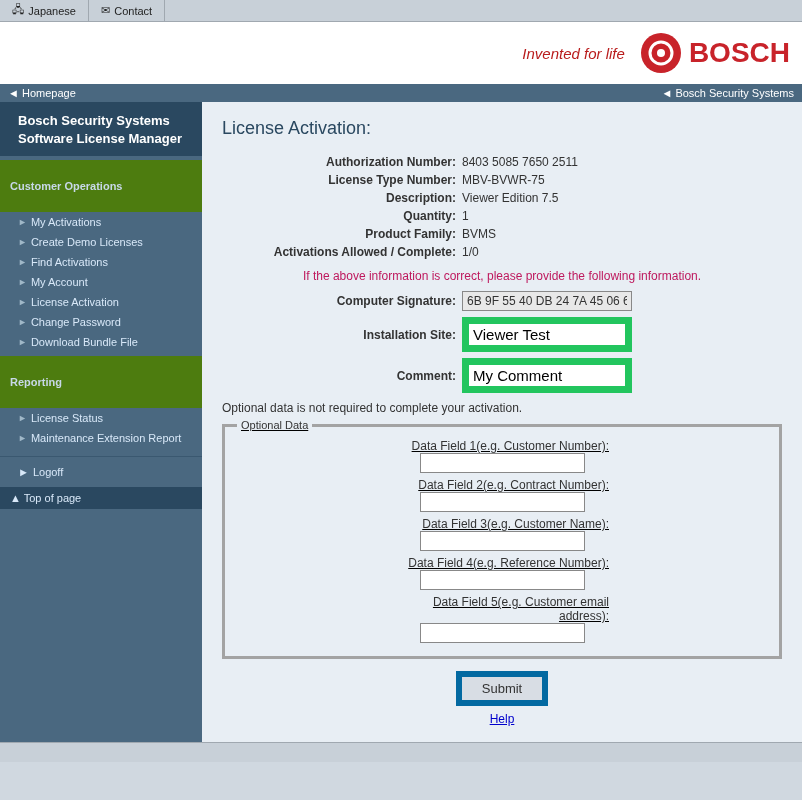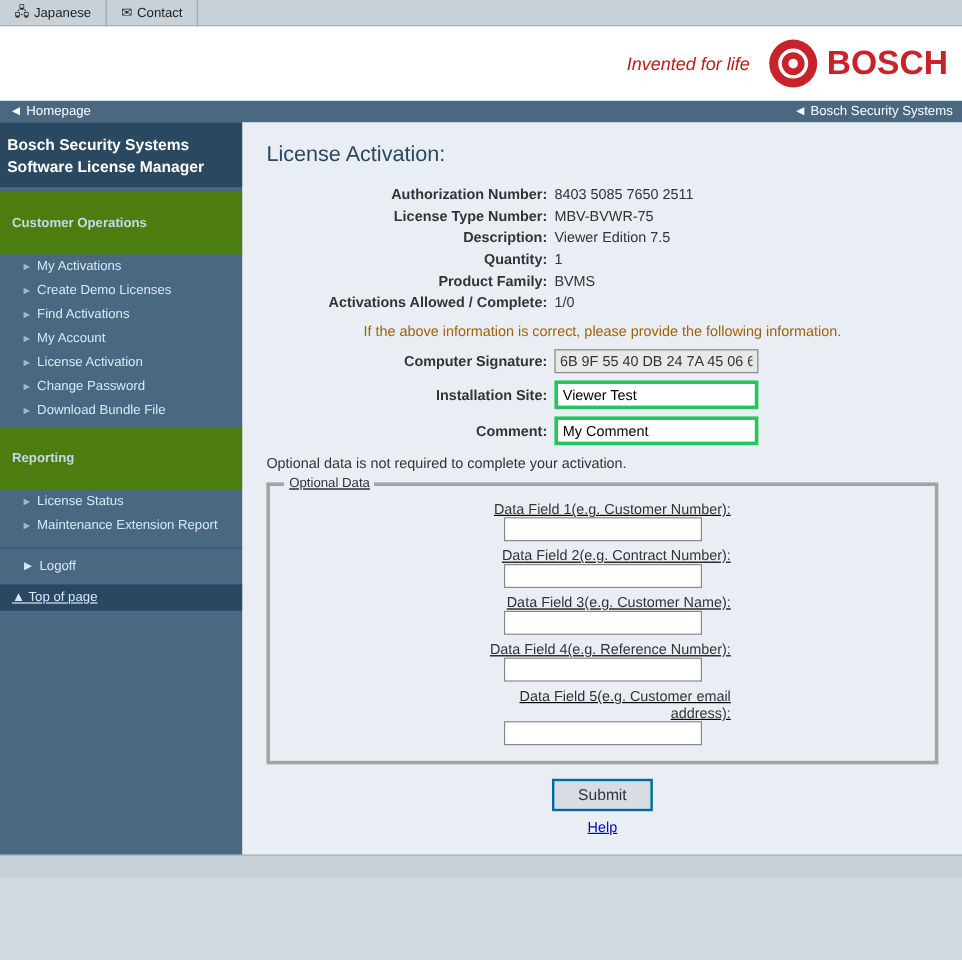--- a/index.html
+++ b/index.html
@@ -86,21 +86,21 @@
     
     #sidebar {
       width: 202px;
       min-width: 202px;
       background: #4a6880;
       color: white;
       padding-bottom: 10px;
     }
     #sidebar-title {
       background: #2a4860;
-      padding: 10px 10px 8px 6px;
+      padding: 10px 10px 8px 18px;
       font-size: 13px;
       font-weight: bold;
       line-height: 1.4;
     }
     .sidebar-section-header {
       background: #4d7c0f;
       padding: 20px 10px;
       font-size: 11px;
       font-weight: bold;
       color: #c8d8e8;
@@ -133,21 +133,20 @@
     .top-of-page {
       background: #2a4860;
       padding: 5px 10px;
       font-size: 11px;
       color: #d8e8f8;
       cursor: pointer;
       display: flex;
       align-items: center;
       gap: 4px;
       margin-top: 4px;
-      text-decoration: underline;
     }
 
     
     #content {
       flex: 1;
       background: #e8eef4;
       padding: 16px 20px;
     }
 
     #page-title-text {
@@ -171,44 +170,44 @@
       color: #333;
       font-weight: bold;
     }
     .info-value {
       font-size: 12px;
       color: #333;
     }
 
     .instruction-text {
       font-size: 12px;
-      color: #a16207;
+      color: #be185d;
       margin: 10px 0 8px 0;
       text-align: center;
     }
 
     
     .form-row {
       display: flex;
       align-items: center;
       margin-bottom: 6px;
     }
     .form-label {
       text-align: right;
       width: 240px;
       min-width: 240px;
       padding-right: 6px;
       font-size: 12px;
       color: #333;
       font-weight: bold;
     }
     .form-input {
-      font-size: 12px;
+      font-size: 15px;
       padding: 2px 4px;
-      border: 3px solid #22c55e;
+      border: 7px solid #22c55e;
       background: white;
       width: 170px;
     }
     .form-input-wide {
       font-size: 12px;
       padding: 2px 4px;
       border: 1px solid #888;
       background: #e8e8e8;
       width: 170px;
       color: #333;
@@ -253,21 +252,21 @@
       width: 165px;
     }
 
     
     .submit-area {
       text-align: center;
       margin-top: 10px;
     }
     .submit-btn {
       background: #d8dde4;
-      border: 2px solid #0369a1;
+      border: 6px solid #0369a1;
       padding: 4px 20px;
       font-size: 13px;
       cursor: pointer;
       color: #333;
     }
     .help-link {
       display: block;
       color: #0000cc;
       font-size: 12px;
       margin-top: 6px;

